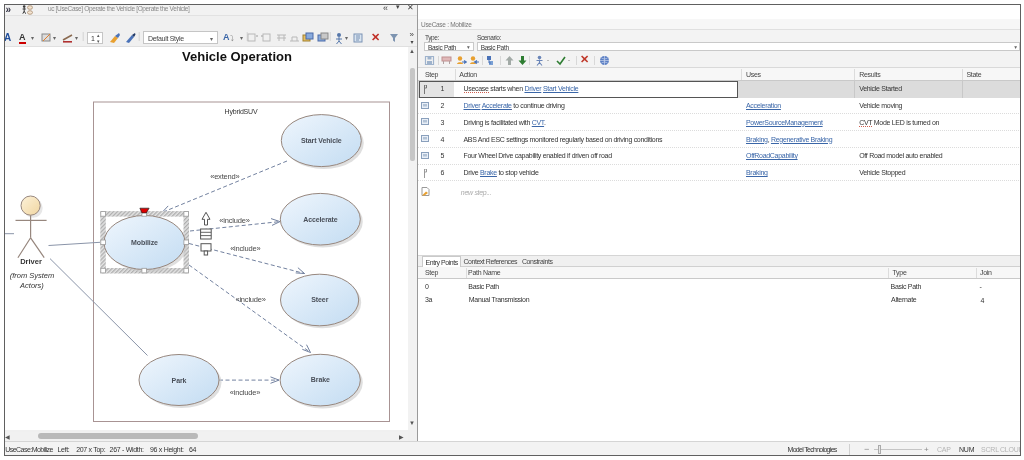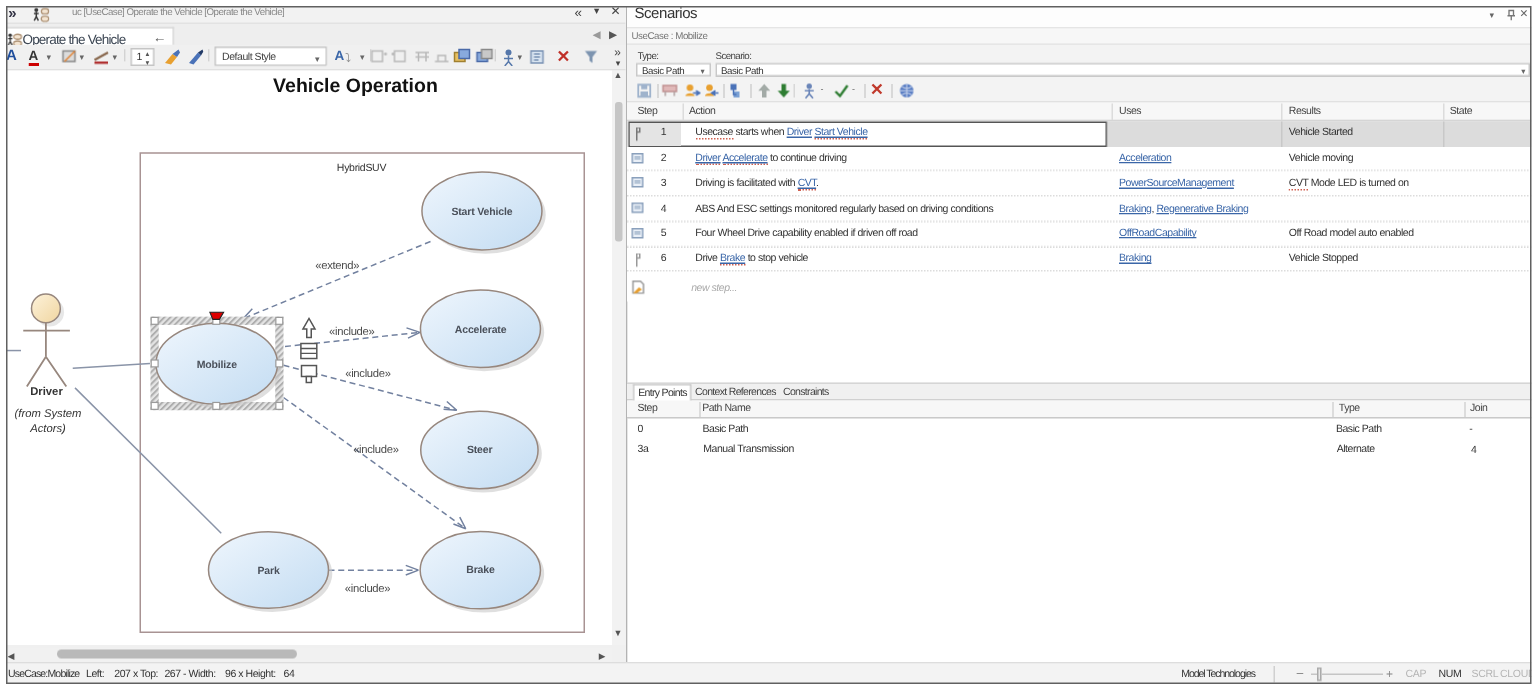--- a/index.html
+++ b/index.html
@@ -30,34 +30,20 @@
         <path d="M2.2 2.9 v3.2 M0.6 4 h3.2 M2.2 6.1 l-1.4 2.6 M2.2 6.1 l1.4 2.6" stroke="#3a3a3a" stroke-width="1" fill="none"></path>
         <rect x="5.6" y="0.8" width="4.8" height="3.4" rx="1.6" fill="#f3e4d1" stroke="#b09579" stroke-width="0.9"></rect>
         <ellipse cx="8" cy="7.5" rx="2.5" ry="1.8" fill="#f3e4d1" stroke="#b09579" stroke-width="0.9"></ellipse>
       </svg>
       <span class="abs" style="left:48px;top:5px;font-size:6.5px;letter-spacing:-0.35px;color:#888;white-space:nowrap;">uc [UseCase] Operate the Vehicle [Operate the Vehicle]</span>
       <span class="abs" style="left:383px;top:3px;font-size:9px;color:#444;">«</span>
       <span class="abs" style="left:396px;top:3px;font-size:7px;color:#444;">▾</span>
       <span class="abs" style="left:407px;top:3px;font-size:8px;color:#444;">✕</span>
     </div>
 
-    <div class="abs" style="left:0;top:16px;width:417px;height:14px;background:#eeeeee;">
-      <div class="abs" style="left:1px;top:1.5px;width:115px;height:12.5px;background:#fff;border:1px solid #d5d5d5;border-bottom:none;">
-        <svg class="abs" style="left:3px;top:3px;" width="10" height="10" viewBox="0 0 10 10">
-          <circle cx="1.8" cy="1.5" r="1.2" fill="#3a3a3a"></circle>
-          <path d="M1.8 2.7 v3 M0.4 3.7 h2.8 M1.8 5.7 l-1.3 2.4 M1.8 5.7 l1.3 2.4" stroke="#3a3a3a" stroke-width="0.9" fill="none"></path>
-          <ellipse cx="6.7" cy="2.5" rx="2.6" ry="1.7" fill="#f3e4d1" stroke="#b09579" stroke-width="0.9"></ellipse>
-          <ellipse cx="6.7" cy="7" rx="2.6" ry="1.7" fill="#f3e4d1" stroke="#b09579" stroke-width="0.9"></ellipse>
-        </svg>
-        <span class="abs" style="left:13px;top:2px;font-size:9px;letter-spacing:-0.55px;color:#3d4754;white-space:nowrap;">Operate the Vehicle</span>
-        <span class="abs" style="left:100px;top:1px;font-size:9px;color:#555;">←</span>
-      </div>
-      <span class="abs" style="left:395px;top:3px;font-size:7px;color:#999;">◀</span>
-      <span class="abs" style="left:406px;top:3px;font-size:7px;color:#555;">▶</span>
-    </div>
 
     <div class="abs" style="left:0;top:30px;width:417px;height:17px;background:#f0f0f0;border-bottom:1px solid #e0e0e0;">
       <span class="abs" style="left:4px;top:2px;font-size:10px;font-weight:bold;color:#1f4e9c;">A</span>
       <span class="abs" style="left:19px;top:2px;font-size:9px;font-weight:bold;color:#333;border-bottom:2px solid #c00;">A</span>
       <span class="abs" style="left:31px;top:4px;font-size:6px;color:#666;">▾</span>
       <svg class="abs" style="left:41px;top:3px;" width="11" height="10">
           <rect x="1" y="1" width="8" height="7" fill="#dcdcdc" stroke="#888"></rect>
           <path d="M2 8 L9 1" stroke="#e08030" fill="none"></path>
         </svg>
       <span class="abs" style="left:53px;top:4px;font-size:6px;color:#666;">▾</span>
@@ -246,28 +232,20 @@
 
     <div class="abs" style="left:1px;top:431.5px;width:407px;height:9px;background:#f1f1f1;">
       <span class="abs" style="left:4px;top:1px;font-size:6px;color:#555;">◀</span>
       <div class="abs" style="left:37px;top:1.5px;width:160px;height:5.5px;background:#b9b9b9;border-radius:3px;"></div>
       <span class="abs" style="left:398px;top:1px;font-size:6px;color:#555;">▶</span>
     </div>
   </div>
 
   <div class="abs" style="left:417px;top:0;width:606px;height:442px;background:#fff;border-left:1px solid #9a9a9a;">
 
-    <div class="abs" style="left:0;top:0;width:606px;height:19px;background:#fdfdfd;border-bottom:1px solid #e5e5e5;">
-      <span class="abs" style="left:5px;top:4px;font-size:10px;letter-spacing:-0.3px;color:#333;">Scenarios</span>
-      <span class="abs" style="left:575px;top:6px;font-size:6px;color:#666;">▾</span>
-      <svg class="abs" style="left:586px;top:6px;" width="7" height="8">
-          <path d="M2 1 h3 v3.5 h-3 Z M3.5 4.5 v3 M1 4.5 h5" stroke="#777" fill="none" stroke-width="0.9"></path>
-        </svg>
-      <span class="abs" style="left:595px;top:5px;font-size:7px;color:#666;">✕</span>
-    </div>
 
     <div class="abs" style="left:0;top:19px;width:606px;height:11px;background:#f7f7f7;border-bottom:1px solid #e0e0e0;">
       <span class="abs" style="left:3px;top:2px;font-size:6.5px;letter-spacing:-0.3px;color:#777;white-space:nowrap;">UseCase : Mobilize</span>
     </div>
 
     <div class="abs" style="left:0;top:30px;width:606px;height:24px;background:#f3f3f3;">
       <span class="abs" style="left:7px;top:3.5px;font-size:6.5px;letter-spacing:-0.4px;color:#444;">Type:</span>
       <span class="abs" style="left:59px;top:3.5px;font-size:6.5px;letter-spacing:-0.4px;color:#444;">Scenario:</span>
       <div class="abs" style="left:6px;top:11.5px;width:49.5px;height:9.5px;background:#fff;border:1px solid #c9c9c9;">
         <span class="abs" style="left:3px;top:1.5px;font-size:6.5px;letter-spacing:-0.3px;color:#333;white-space:nowrap;">Basic Path</span>

